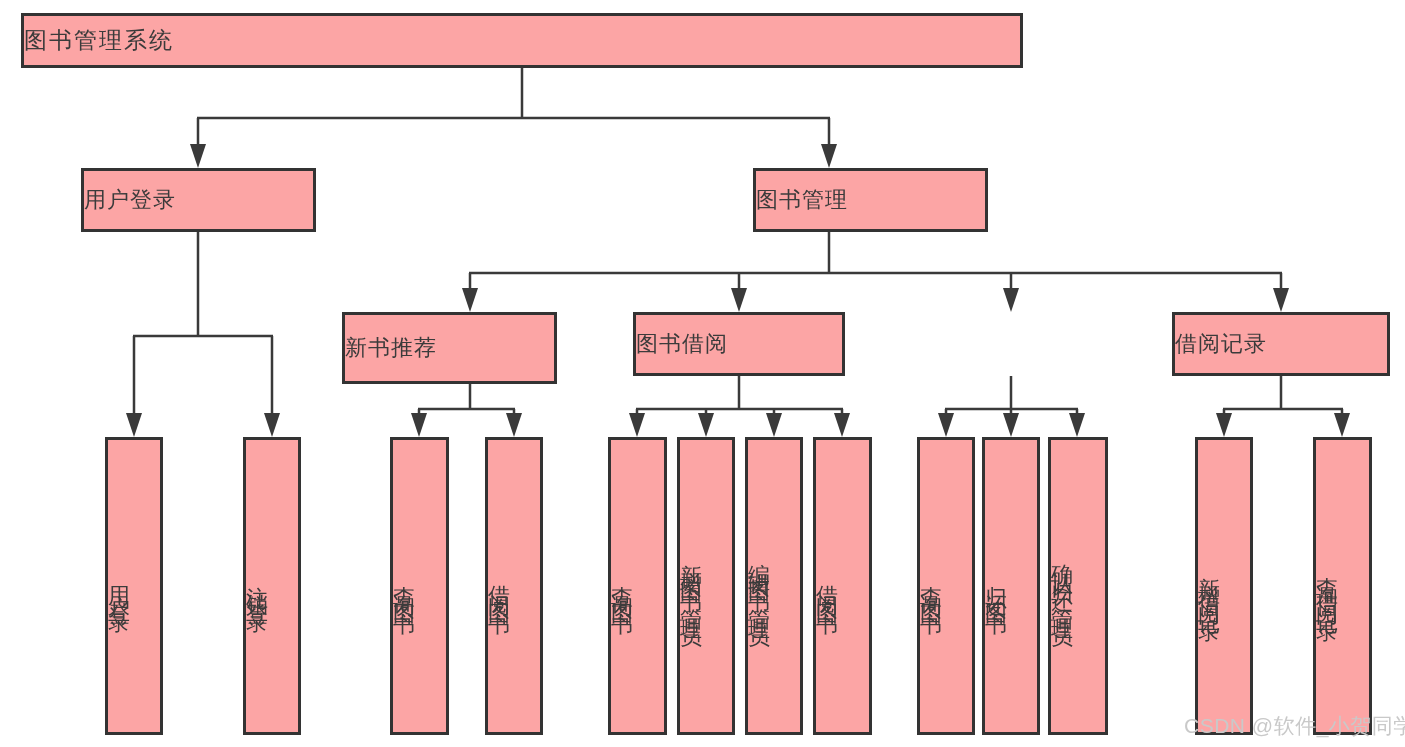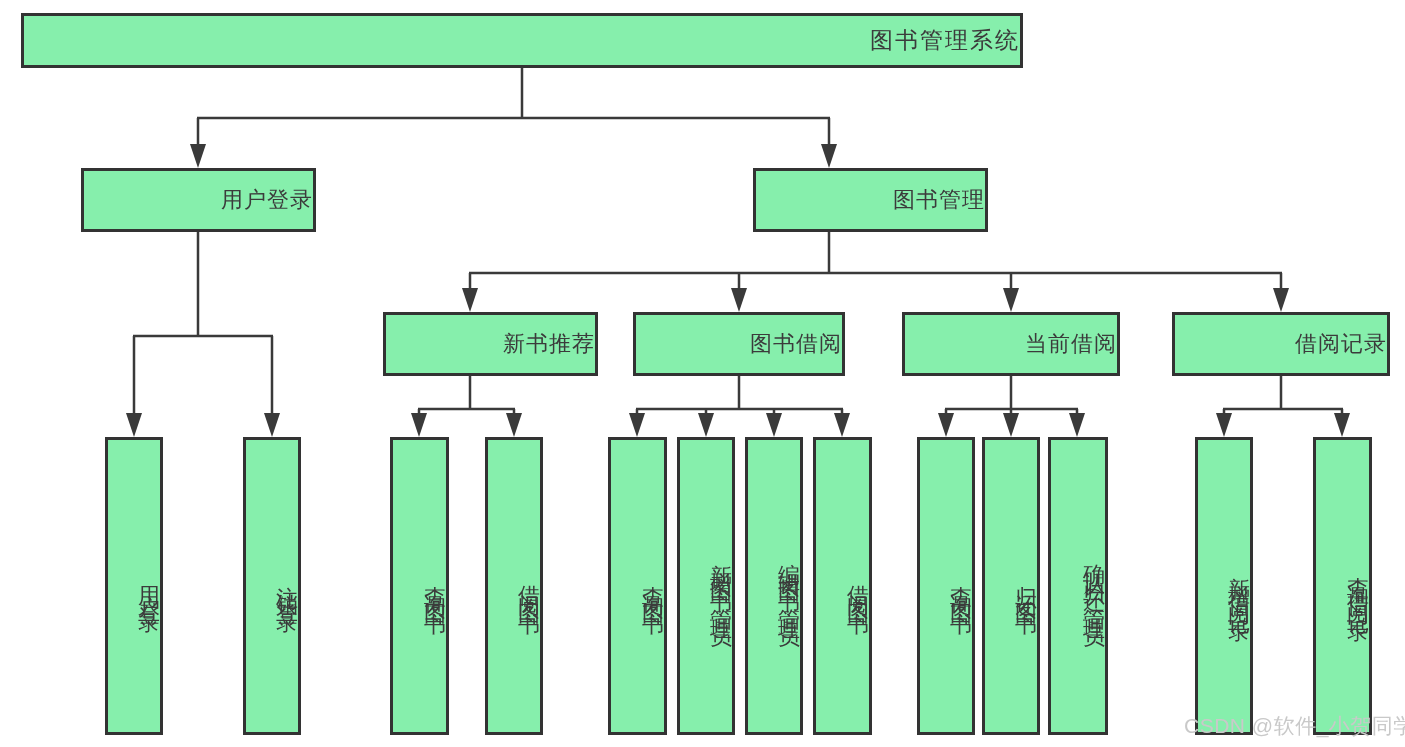--- a/index.html
+++ b/index.html
@@ -16,24 +16,24 @@
     left: 0; top: 0;
     width: 1405px; height: 747px;
     z-index: 1;
   }
   .cline { stroke: #3a3a3a; stroke-width: 2.5; fill: none; }
   .ahead { fill: #3a3a3a; stroke: none; }
   .box {
     position: absolute;
     box-sizing: border-box;
     border: 3px solid #333333;
-    background: #86efac;
+    background: #fca5a5;
     display: flex;
     align-items: center;
-    justify-content: flex-end;
+    justify-content: flex-start;
     color: #3b3b3b;
     z-index: 2;
   }
   .hlabel { font-size: 22px; letter-spacing: 1px; white-space: nowrap; }
   .root-label { font-size: 23px; letter-spacing: 2px; }
   .vbox span {
     writing-mode: vertical-rl;
     text-orientation: mixed;
     font-size: 22px;
     letter-spacing: 9px;
@@ -110,28 +110,25 @@
     <span class="hlabel root-label">图书管理系统</span>
   </div>
 
   <div class="box" style="left:81px; top:168px; width:235px; height:64px;">
     <span class="hlabel">用户登录</span>
   </div>
   <div class="box" style="left:712px; top:168px; width:235px; height:64px;margin-left:41px;">
     <span class="hlabel">图书管理</span>
   </div>
 
-  <div class="box" style="left:383px; top:312px; width:215px; height:64px;">
+  <div class="box" style="left:342px; top:312px; width:215px; height:72px;">
     <span class="hlabel">新书推荐</span>
   </div>
-  <div class="box" style="left:633px; top:312px; width:212px; height:64px;padding-left:13px;">
+  <div class="box" style="left:633px; top:312px; width:212px; height:64px;">
     <span class="hlabel">图书借阅</span>
-  </div>
-  <div class="box" style="left:902px; top:312px; width:218px; height:64px;">
-    <span class="hlabel">当前借阅</span>
   </div>
   <div class="box" style="left:1172px; top:312px; width:218px; height:64px;">
     <span class="hlabel">借阅记录</span>
   </div>
 
   <div class="box vbox" style="left:105px; top:437px; width:58px; height:298px;">
     <span>用户登录</span>
   </div>
   <div class="box vbox" style="left:243px; top:437px; width:58px; height:298px;">
     <span>注销登录</span>

